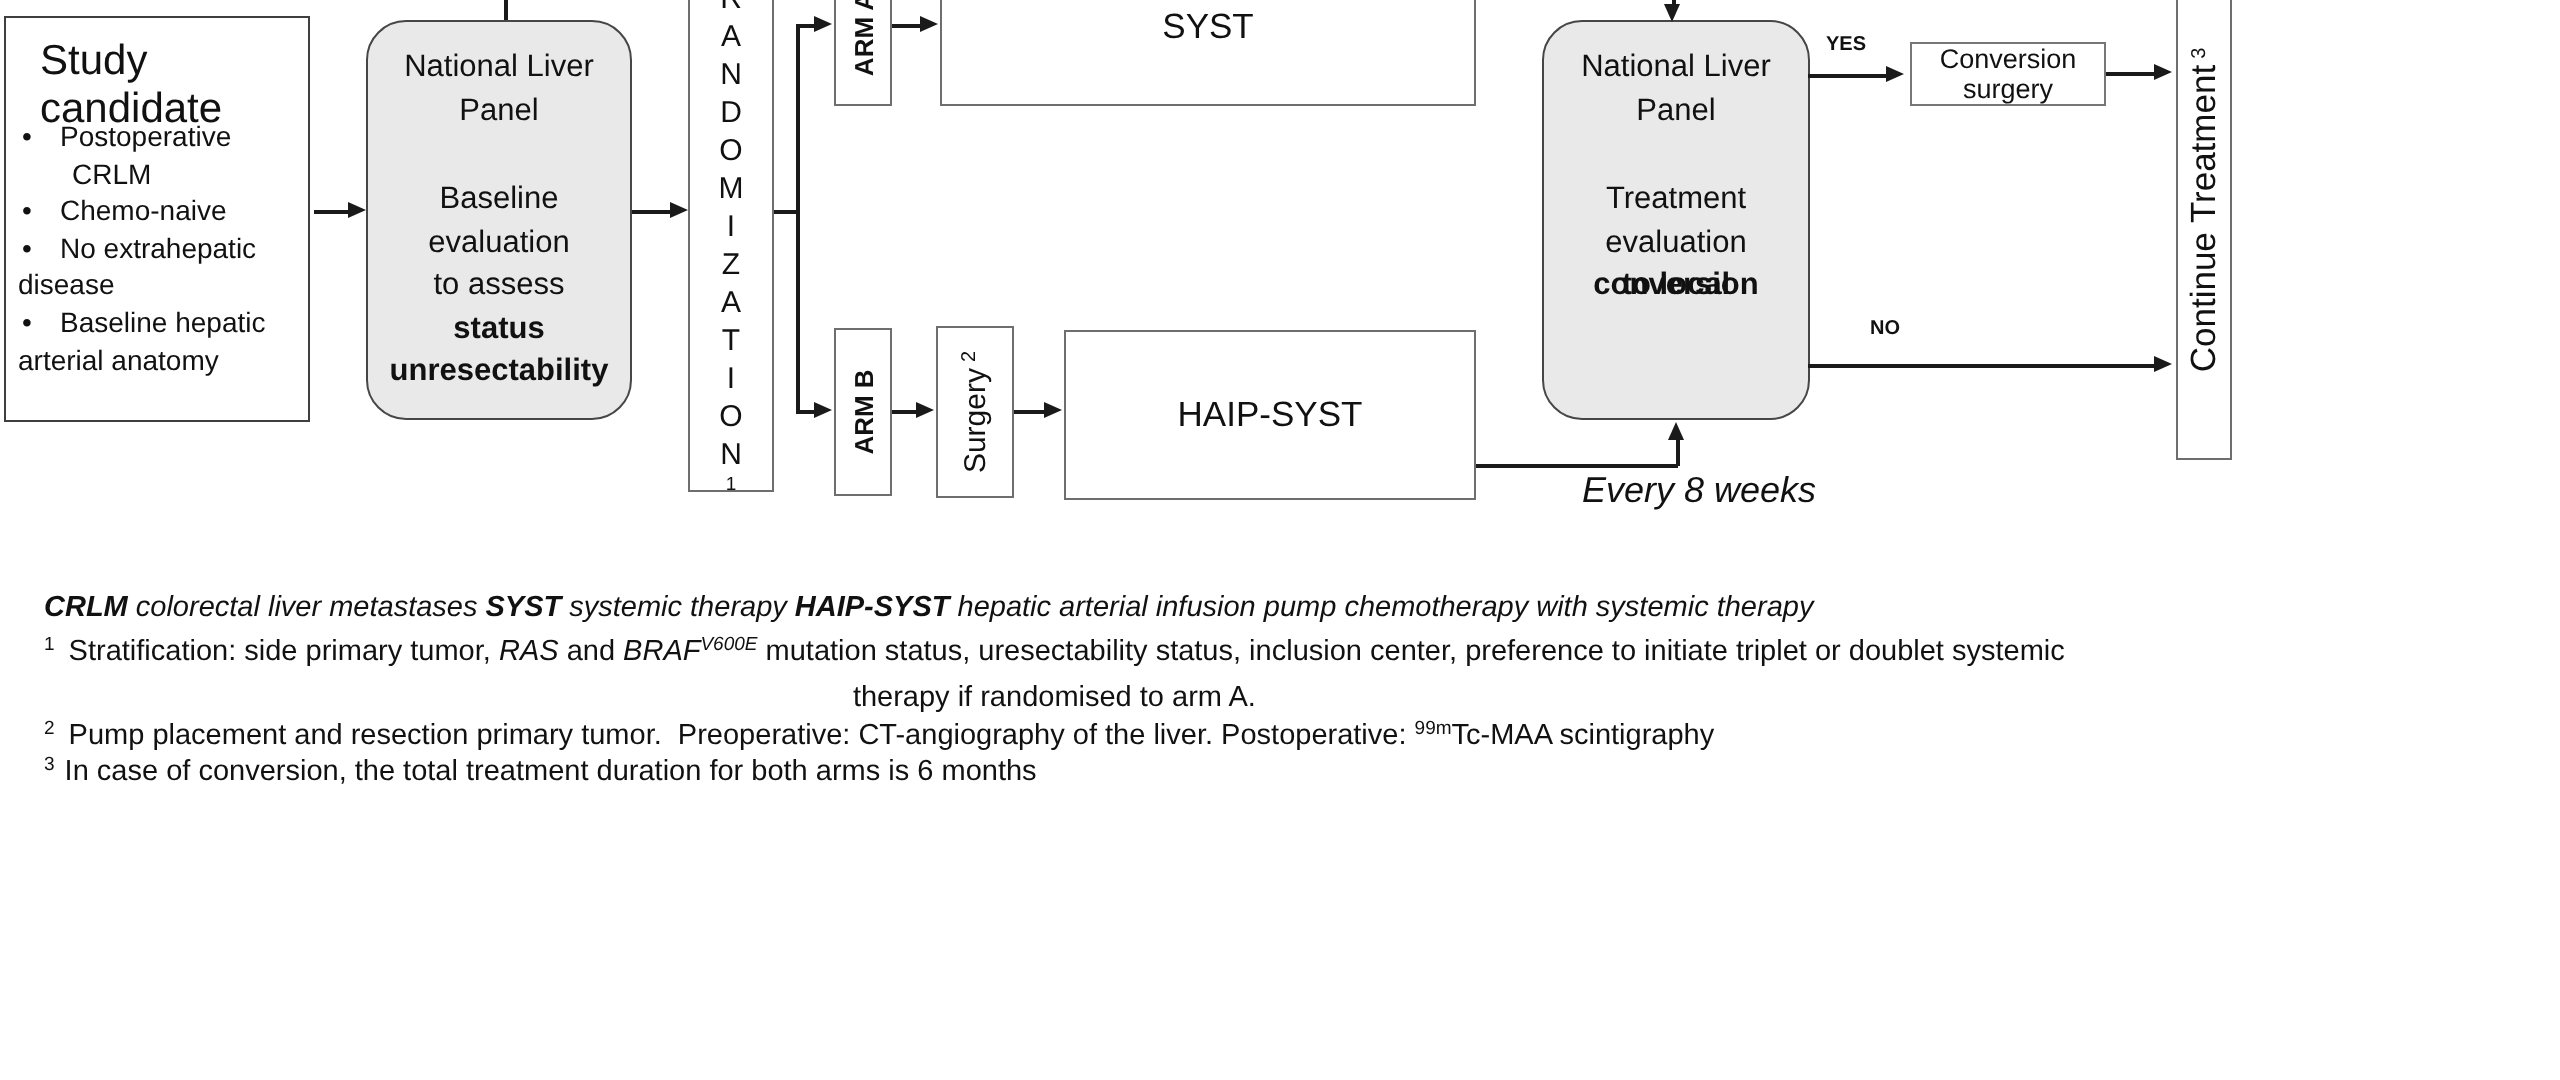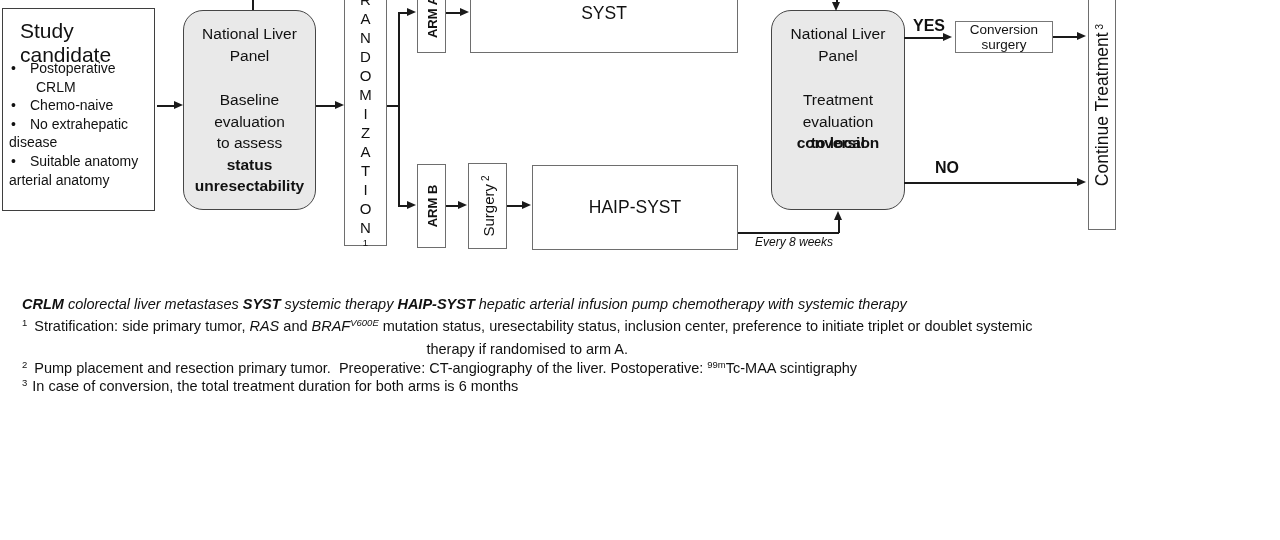--- a/index.html
+++ b/index.html
@@ -21,22 +21,22 @@
   .stack div{height:19px;line-height:19px;text-align:center;}
   .rsup{font-size:9.5px;text-align:center;line-height:11px;}
   
   .hl{position:absolute;height:1.6px;background:#1a1a1a;}
   .vl{position:absolute;width:1.6px;background:#1a1a1a;}
   .ah{position:absolute;width:0;height:0;}
   .ah-r{border-top:4.5px solid transparent;border-bottom:4.5px solid transparent;border-left:9px solid #1a1a1a;}
   .ah-u{border-left:4.5px solid transparent;border-right:4.5px solid transparent;border-bottom:9px solid #1a1a1a;}
   .ah-d{border-left:4.5px solid transparent;border-right:4.5px solid transparent;border-top:9px solid #1a1a1a;}
   
-  .yn{position:absolute;font-weight:bold;font-size:16px;}
-  .e8w{position:absolute;font-style:italic;font-size:12px;}
+  .yn{position:absolute;font-weight:bold;font-size:10px;}
+  .e8w{position:absolute;font-style:italic;font-size:18px;margin-left:36px;}
   
   .sc-title{position:absolute;left:17px;top:10px;font-size:21px;}
   .sc-list{position:absolute;left:0;top:50px;width:150px;font-size:14px;line-height:18.6px;}
   .b-line{padding-left:8px;}
   .dot{display:inline-block;width:19px;}
   .cont-ind{padding-left:33px;}
   .cont-fl{padding-left:6px;}
   
   .cbig{display:flex;align-items:center;justify-content:center;font-size:17.5px;}
   
@@ -58,21 +58,21 @@
 <div id="canvas">
 
   <div class="wbox study" style="left:2px;top:8px;width:153px;height:203px;">
     <div class="sc-title">Study candidate</div>
     <div class="sc-list">
       <div class="b-line"><span class="dot">•</span><span>Postoperative</span></div>
       <div class="cont-ind">CRLM</div>
       <div class="b-line"><span class="dot">•</span><span>Chemo-naive</span></div>
       <div class="b-line"><span class="dot">•</span><span>No extrahepatic</span></div>
       <div class="cont-fl">disease</div>
-      <div class="b-line"><span class="dot">•</span><span>Suitable anatomy</span></div>
+      <div class="b-line"><span class="dot">•</span><span>Baseline hepatic</span></div>
       <div class="cont-fl">arterial anatomy</div>
     </div>
   </div>
 
   <div class="panel" style="left:183px;top:10px;width:133px;height:200px;">
     <div>National Liver</div>
     <div>Panel</div>
     <div class="spacer"></div>
     <div>Baseline</div>
     <div>evaluation</div>

